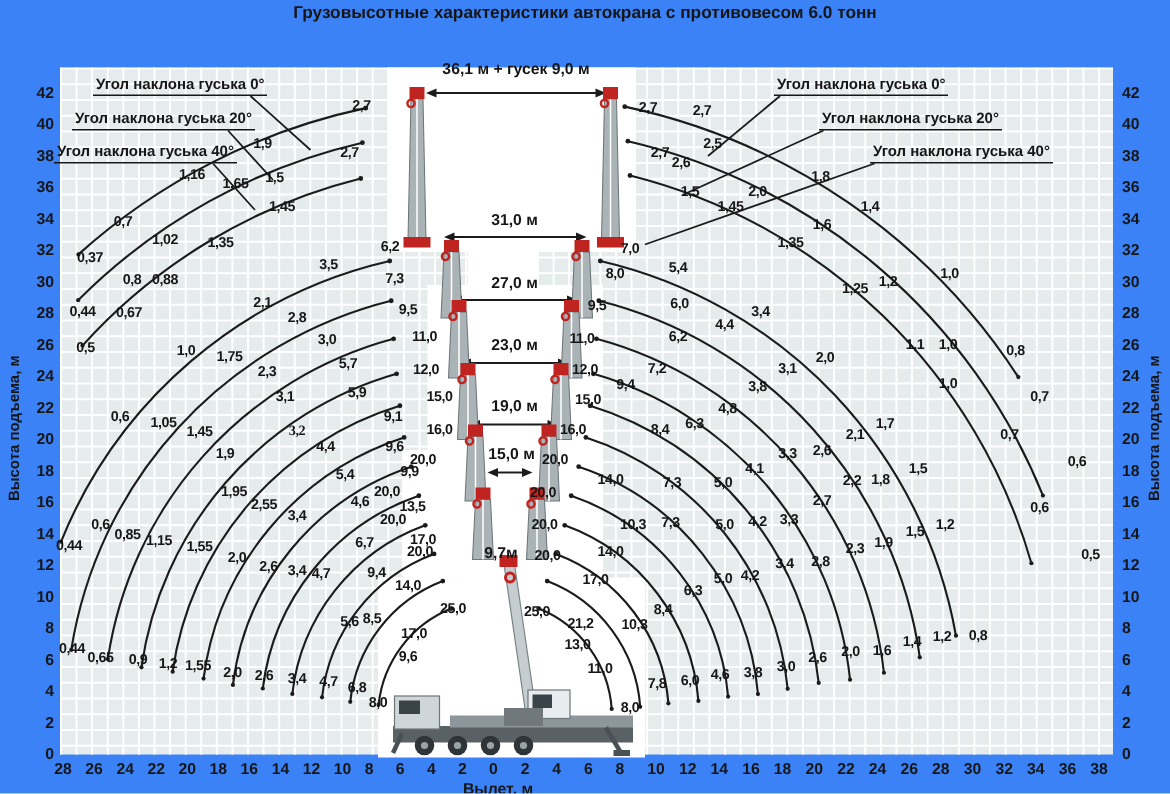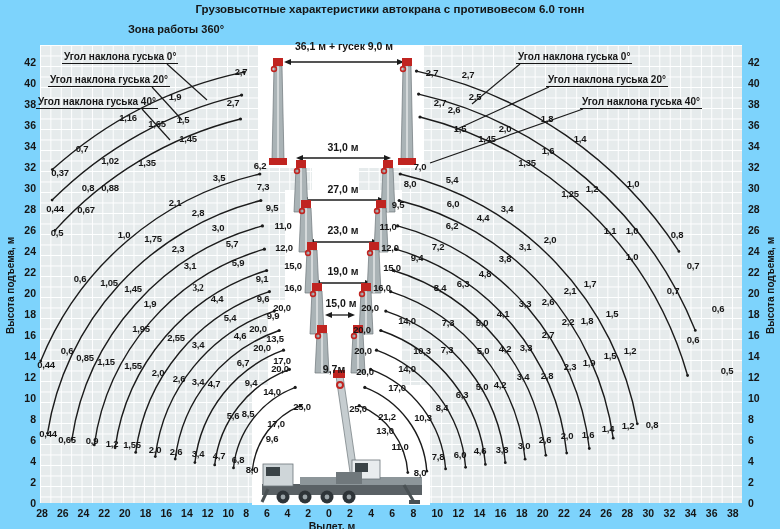--- a/index.html
+++ b/index.html
@@ -1,16 +1,16 @@
 <!DOCTYPE html>
 <html><head>
 <meta charset="utf-8">
 <style>
   html,body{margin:0;padding:0;background:#fff;}
-  #stage{position:relative;width:780px;height:529px;background:#7dd3fc;overflow:hidden;
+  #stage{position:relative;width:780px;height:529px;background:#3b82f6;overflow:hidden;
          font-family:"Liberation Sans","DejaVu Sans",sans-serif;color:#161616;}
   .grid{position:absolute;background-color:#e6ebec;
         background-image:linear-gradient(to right,#ffffff 1px,transparent 1px),
                          linear-gradient(to bottom,#ffffff 1px,transparent 1px);
         background-size:10.4px 10.5px;}
   .white{position:absolute;background:#fff;}
   #chart-title{position:absolute;top:3px;left:0;width:780px;text-align:center;
         font-size:11.5px;font-weight:bold;}
   .zone-title{position:absolute;top:23px;font-size:11px;font-weight:bold;text-align:center;width:160px;}
   .ylab{position:absolute;font-size:10px;font-weight:bold;transform:rotate(-90deg);transform-origin:center;
@@ -36,21 +36,20 @@
 
   <div class="white" style="left:312px;top:45px;width:46px;height:458px;"></div>
   <div class="white" style="left:258px;top:45px;width:54px;height:123px;"></div>
   <div class="white" style="left:358px;top:45px;width:66px;height:123px;"></div>
   <div class="white" style="left:285px;top:190px;width:27px;height:195px;"></div>
   <div class="white" style="left:268px;top:300px;width:44px;height:85px;"></div>
   <div class="white" style="left:358px;top:190px;width:44px;height:195px;"></div>
   <div class="white" style="left:252px;top:385px;width:178px;height:120px;"></div>
 
   <div id="chart-title">Грузовысотные характеристики автокрана с противовесом 6.0 тонн</div>
-  <div class="zone-title" style="left:96px;">Зона работы 360°</div>
 
   <div class="ylab" style="left:-45px;top:280px;">Высота подъема, м</div>
   <div class="ylab" style="left:715px;top:280px;">Высота подъема, м</div>
   <div class="xlab" style="left:297px;top:520px;">Вылет, м</div>
 
   <div class="callout" style="left:62px;top:51px;">Угол наклона гуська 0°</div>
   <div class="callout" style="left:48px;top:74px;">Угол наклона гуська 20°</div>
   <div class="callout" style="left:36px;top:96px;">Угол наклона гуська 40°</div>
   <div class="callout" style="left:516px;top:51px;">Угол наклона гуська 0°</div>
   <div class="callout" style="left:546px;top:74px;">Угол наклона гуська 20°</div>
@@ -307,21 +306,21 @@
       <span class="cap" style="left: 109px; top: 282px;">1,05</span>
       <span class="cap" style="left: 133px; top: 288px;">1,45</span>
       <span class="cap" style="left: 198px; top: 288px; font-family: Liberation Serif, serif;">3,2</span>
       <span class="cap" style="left: 293px; top: 287px;">16,0</span>
       <span class="cap" style="left: 150px; top: 303px;">1,9</span>
       <span class="cap" style="left: 217px; top: 298px;">4,4</span>
       <span class="cap" style="left: 263px; top: 298px;">9,6</span>
       <span class="cap" style="left: 282px; top: 307px;">20,0</span>
       <span class="cap" style="left: 230px; top: 317px;">5,4</span>
       <span class="cap" style="left: 273px; top: 315px;">9,9</span>
-      <span class="cap" style="left: 141px; top: 328px;">1,95</span>
+      <span class="cap" style="left: 156px; top: 328px;">1,95</span>
       <span class="cap" style="left: 258px; top: 328px;">20,0</span>
       <span class="cap" style="left: 176px; top: 337px;">2,55</span>
       <span class="cap" style="left: 240px; top: 335px;">4,6</span>
       <span class="cap" style="left: 275px; top: 338px;">13,5</span>
       <span class="cap" style="left: 262px; top: 347px;">20,0</span>
       <span class="cap" style="left: 67px; top: 350px;">0,6</span>
       <span class="cap" style="left: 85px; top: 357px;">0,85</span>
       <span class="cap" style="left: 106px; top: 361px;">1,15</span>
       <span class="cap" style="left: 282px; top: 360px;">17,0</span>
       <span class="cap" style="left: 133px; top: 365px;">1,55</span>

